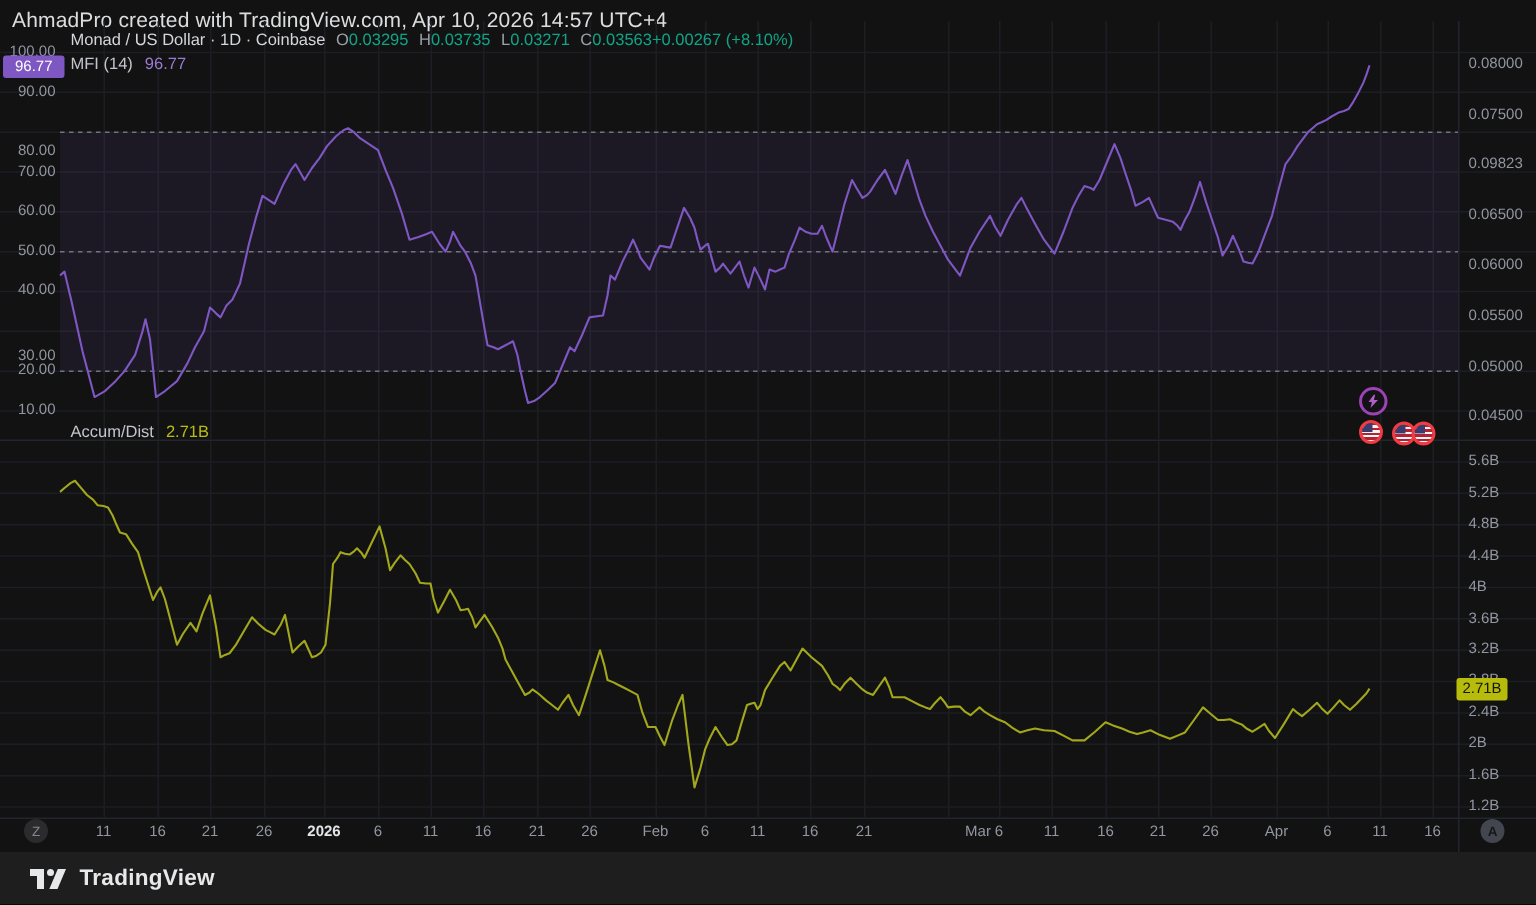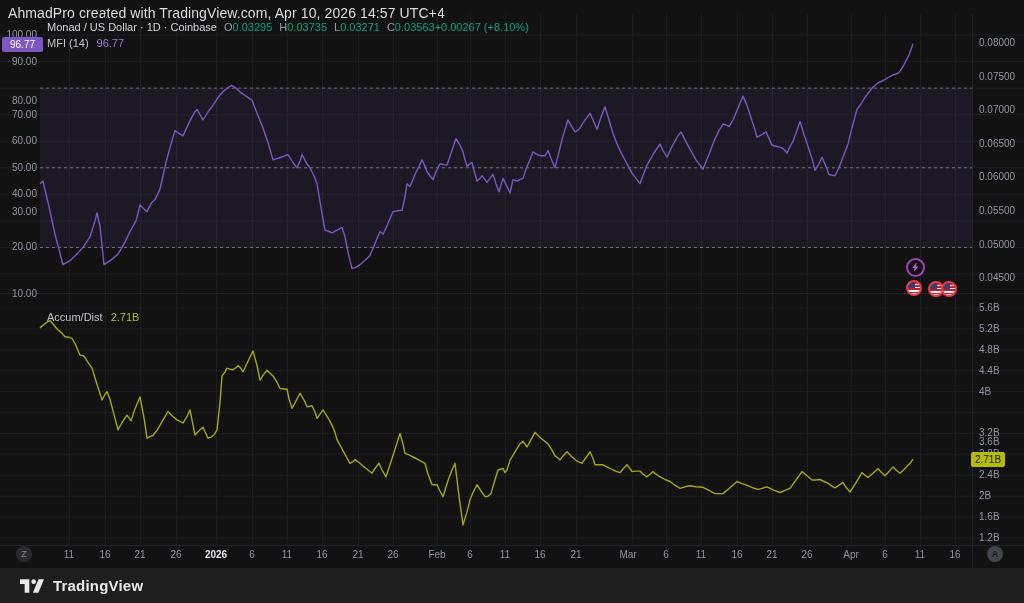--- a/index.html
+++ b/index.html
@@ -21,21 +21,21 @@
   .xlab.bold{color:#e2e4e8;font-weight:700;}
   .legend{position:absolute;left:47px;font-size:11px;color:#d4d6db;white-space:nowrap;}
   .legend .ind-name{color:#c2c5cc;}
   .legend .ohlc .k{color:#9aa0ab;margin-left:7px;}
   .legend .ohlc .v{color:var(--green,#0fa487);}
   .legend .change{color:var(--green,#0fa487);margin-left:0;}
   .legend .mfi-val{color:var(--purple-text,#9b7bd4);margin-left:8px;}
   .legend .ad-val{color:var(--yellow-text,#b9bd12);margin-left:8px;}
   .row1{top:21px;}
   .row2{top:37px;}
-  .row3{top:311px;}
+  .row3{top:282px;}
   .badge{position:absolute;font-size:10px;line-height:15px;height:15px;border-radius:2px;
          text-align:center;font-weight:400;}
   #mfi-badge{left:2px;width:41px;background:var(--purple,#7e57c2);color:#fff;}
   #ad-badge{left:971px;width:34px;background:var(--yellow-badge,#b7bb0b);color:#15160a;}
   .axis-btn{position:absolute;top:546px;width:16px;height:16px;border-radius:50%;
             font-size:9px;line-height:16px;text-align:center;cursor:pointer;}
   .axis-btn.z{left:16px;background:#2b2b2e;color:#84878f;}
   .axis-btn.a{left:987px;background:#43464f;color:#17181c;font-weight:700;}
   .event-bolt{position:absolute;left:906px;top:258px;width:15px;height:15px;border-radius:50%;
               border:2px solid var(--event-purple,#9c43b5);background:#141216;
@@ -147,41 +147,41 @@
   <div class="time-border"></div>
 
   <div id="left-axis">
       <div class="ylab left" style="top: 29px;">100.00</div>
       <div class="ylab left" style="top: 55.5556px;">90.00</div>
       <div class="ylab left" style="top: 95px;">80.00</div>
       <div class="ylab left" style="top: 108.667px;">70.00</div>
       <div class="ylab left" style="top: 135.222px;">60.00</div>
       <div class="ylab left" style="top: 161.778px;">50.00</div>
       <div class="ylab left" style="top: 188.333px;">40.00</div>
-      <div class="ylab left" style="top: 206px;">30.00</div>
+      <div class="ylab left" style="top: 232px;">30.00</div>
       <div class="ylab left" style="top: 241.444px;">20.00</div>
-      <div class="ylab left" style="top: 268px; margin-top: 20px;">10.00</div>
+      <div class="ylab left" style="top: 268px;">10.00</div>
     </div>
   <div id="right-axis-1">
       <div class="ylab right" style="top: 37px;">0.08000</div>
       <div class="ylab right" style="top: 70.6px;">0.07500</div>
-      <div class="ylab right" style="top: 104.2px;">0.07000</div>
+      <div class="ylab right" style="top: 104.2px;">0.09823</div>
       <div class="ylab right" style="top: 137.8px;">0.06500</div>
       <div class="ylab right" style="top: 171.4px;">0.06000</div>
       <div class="ylab right" style="top: 205px;">0.05500</div>
       <div class="ylab right" style="top: 238.6px;">0.05000</div>
       <div class="ylab right" style="top: 272.2px;">0.04500</div>
     </div>
   <div id="right-axis-2">
       <div class="ylab right" style="top: 302px;">5.6B</div>
       <div class="ylab right" style="top: 322.909px;">5.2B</div>
       <div class="ylab right" style="top: 343.818px;">4.8B</div>
       <div class="ylab right" style="top: 364.727px;">4.4B</div>
       <div class="ylab right" style="top: 385.636px;">4B</div>
-      <div class="ylab right" style="top: 406.545px; margin-top: 29px;">3.6B</div>
+      <div class="ylab right" style="top: 406.545px;">3.6B</div>
       <div class="ylab right" style="top: 427.455px;">3.2B</div>
       <div class="ylab right" style="top: 448.364px;">2.8B</div>
       <div class="ylab right" style="top: 469.273px;">2.4B</div>
       <div class="ylab right" style="top: 490.182px;">2B</div>
       <div class="ylab right" style="top: 511.091px;">1.6B</div>
       <div class="ylab right" style="top: 532px;">1.2B</div>
     </div>
   <div id="x-axis">
       <div class="xlab" style="left: 69px;">11</div>
       <div class="xlab" style="left: 105px;">16</div>
@@ -191,21 +191,21 @@
       <div class="xlab" style="left: 252px;">6</div>
       <div class="xlab" style="left: 287px;">11</div>
       <div class="xlab" style="left: 322px;">16</div>
       <div class="xlab" style="left: 358px;">21</div>
       <div class="xlab" style="left: 393px;">26</div>
       <div class="xlab" style="left: 437px;">Feb</div>
       <div class="xlab" style="left: 470px;">6</div>
       <div class="xlab" style="left: 505px;">11</div>
       <div class="xlab" style="left: 540px;">16</div>
       <div class="xlab" style="left: 576px;">21</div>
-      <div class="xlab" style="left: 628px;">Mar</div>
+      <div class="xlab" style="left: 652px;">Mar</div>
       <div class="xlab" style="left: 666px;">6</div>
       <div class="xlab" style="left: 701px;">11</div>
       <div class="xlab" style="left: 737px;">16</div>
       <div class="xlab" style="left: 772px;">21</div>
       <div class="xlab" style="left: 807px;">26</div>
       <div class="xlab" style="left: 851px;">Apr</div>
       <div class="xlab" style="left: 885px;">6</div>
       <div class="xlab" style="left: 920px;">11</div>
       <div class="xlab" style="left: 955px;">16</div>
     </div>

